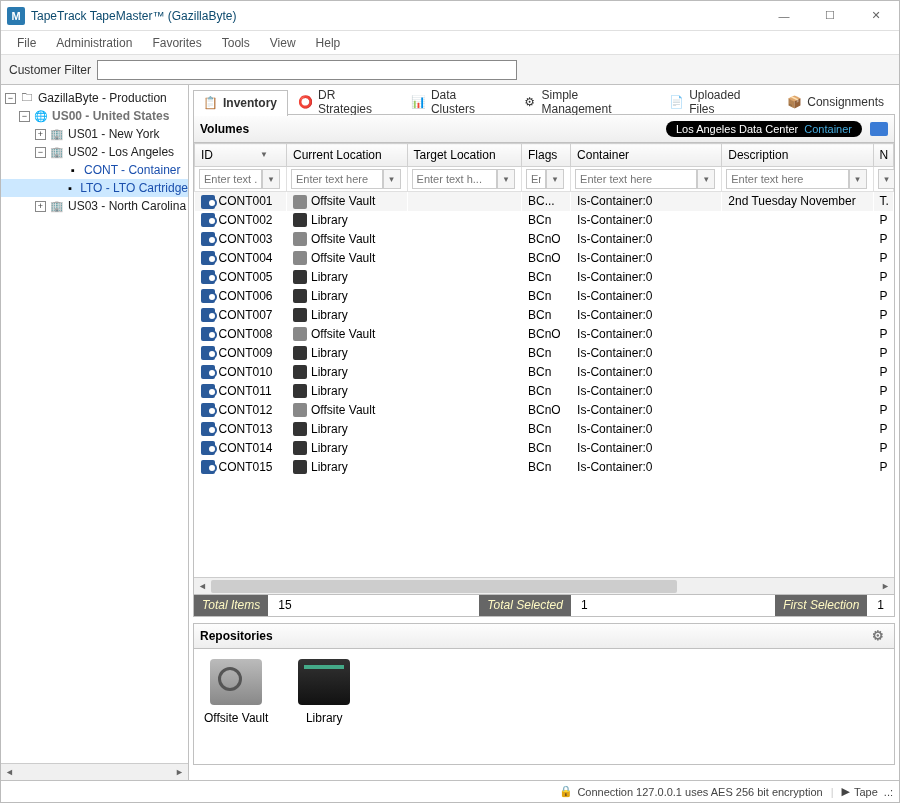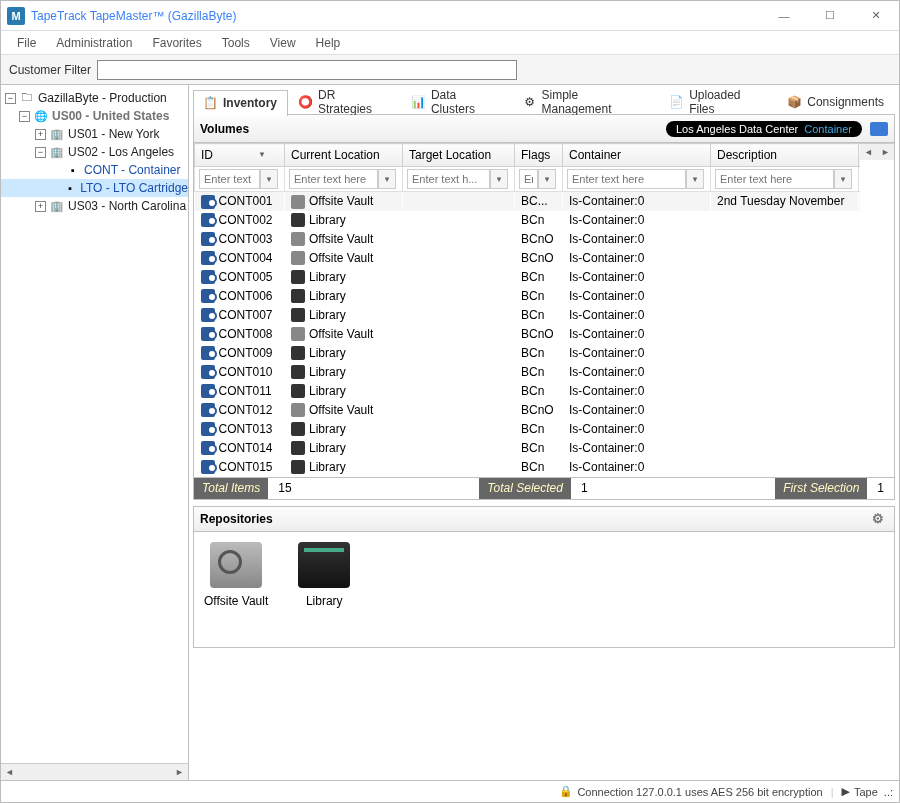--- a/index.html
+++ b/index.html
@@ -1,20 +1,20 @@
 <!DOCTYPE html>
 <html><head>
 <meta charset="utf-8">
 <style>
 * { box-sizing: border-box; margin: 0; padding: 0; font-family: "Segoe UI", Tahoma, sans-serif; }
 body { background: #fff; overflow: hidden; }
 .window { width: 900px; height: 803px; border: 1px solid #bbb; display: flex; flex-direction: column; background: #fff; }
 .titlebar { height: 30px; display: flex; align-items: center; padding: 0 0 0 6px; border-bottom: 1px solid #e0e0e0; }
 .titlebar .app-icon { width: 18px; height: 18px; background: #2a7ab0; border-radius: 2px; display:flex;align-items:center;justify-content:center;color:#fff;font-size:11px;font-weight:bold; }
-.titlebar .title { margin-left: 6px; font-size: 12px; color: #3b82f6; flex: 1; }
+.titlebar .title { margin-left: 6px; font-size: 12px; color: #0c4a6e; flex: 1; }
 .winbtns { display: flex; }
 .winbtn { width: 46px; height: 30px; display:flex; align-items:center; justify-content:center; color:#666; font-size:11px; }
 .menubar { height: 24px; display:flex; align-items:center; padding:0 6px; border-bottom:1px solid #e0e0e0; }
 .menubar .mi { font-size:12px; color:#555; padding:18px 10px; }
 .filterbar { height:30px; display:flex; align-items:center; padding:0 8px; border-bottom:1px solid #c0c0c0; background:#f5f5f5; }
 .filterlabel { font-size:12px; color:#333; margin-right:6px; }
 .filterinput { flex:0 0 420px; height:20px; border:1px solid #888; font-size:12px; padding:0 4px; background:#fff; }
 .body { flex:1; display:flex; overflow:hidden; }
 .treepanel { width:188px; border-right:1px solid #c0c0c0; overflow:hidden; background:#fff; position:relative; }
 .tree { padding:4px 0; font-size:12px; white-space:nowrap; }
@@ -36,21 +36,21 @@
 .tabs { display:flex; align-items:center; border-bottom:1px solid #c0c0c0; height:26px; background:#fff; }
 .tab { display:flex; align-items:center; padding:0 10px; height:26px; font-size:12px; color:#333; border:1px solid transparent; border-bottom:none; }
 .tab.active { border-color:#c0c0c0; background:#fff; position:relative; top:1px; font-weight:600; }
 .tab .ticon { width:14px;height:14px;margin-right:5px;display:flex;align-items:center;justify-content:center; }
 .volumes-hdr { display:flex; align-items:center; height:28px; border:1px solid #c0c0c0; border-top:none; background:linear-gradient(#fdfdfd,#eee); padding:0 6px; }
 .volumes-hdr .vtitle { font-weight:bold; font-size:12px;text-align:right; }
 .volumes-hdr .spacer { flex:1; }
 .pill { background:#000; color:#fff; border-radius:10px; font-size:11px; padding:2px 10px; display:flex; gap:6px; }
 .pill .c2 { color:#4ad; }
 .volumes-hdr .endicon { width:18px;height:14px;margin-left:8px;background:#3a7bd5;border-radius:2px; }
-.gridwrap { border:1px solid #c0c0c0; border-top:none; flex:0 0 auto; display:flex;}
+.gridwrap { border:1px solid #c0c0c0; border-top:none; flex:0 0 auto; display:flex;flex-direction:column; }
 .grid { overflow:hidden; }
 table { border-collapse:collapse; width:100%; table-layout:fixed; }
 th { font-size:12px; font-weight:normal; text-align:left; padding:4px 6px; background:linear-gradient(#fdfdfd,#eee); border:1px solid #d0d0d0; position:relative; }
 th .sorticon { position:absolute; right:18px; top:6px; font-size:8px; color:#666; }
 .filterrow td { padding:2px 4px; border:1px solid #e0e0e0; background:#fff; }
 .finput { width:100%; border:1px solid #ccc; font-size:11px; color:#888; padding:2px 4px; height:20px; }
 .fbtn { width:18px; height:20px; border:1px solid #ccc; background:#f5f5f5; display:inline-flex;align-items:center;justify-content:center;font-size:9px;color:#666;vertical-align:top; }
 .filterrow td { white-space:nowrap; }
 .finput { display:inline-block; }
 tbody.data tr { height:19px;margin-top:40px; }

